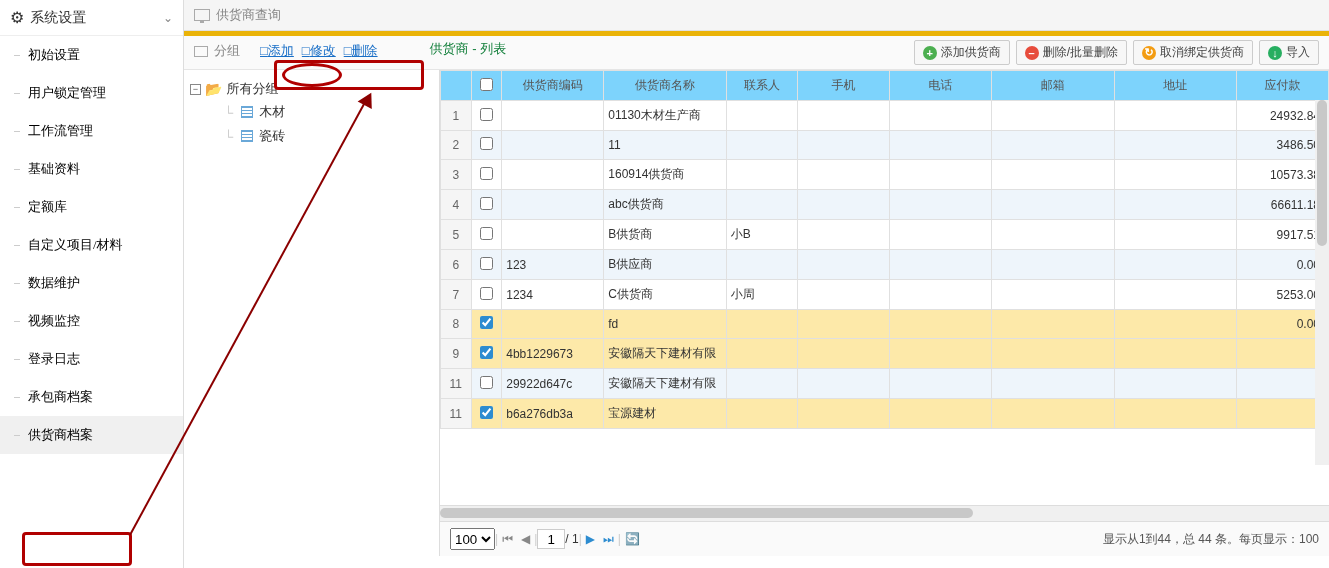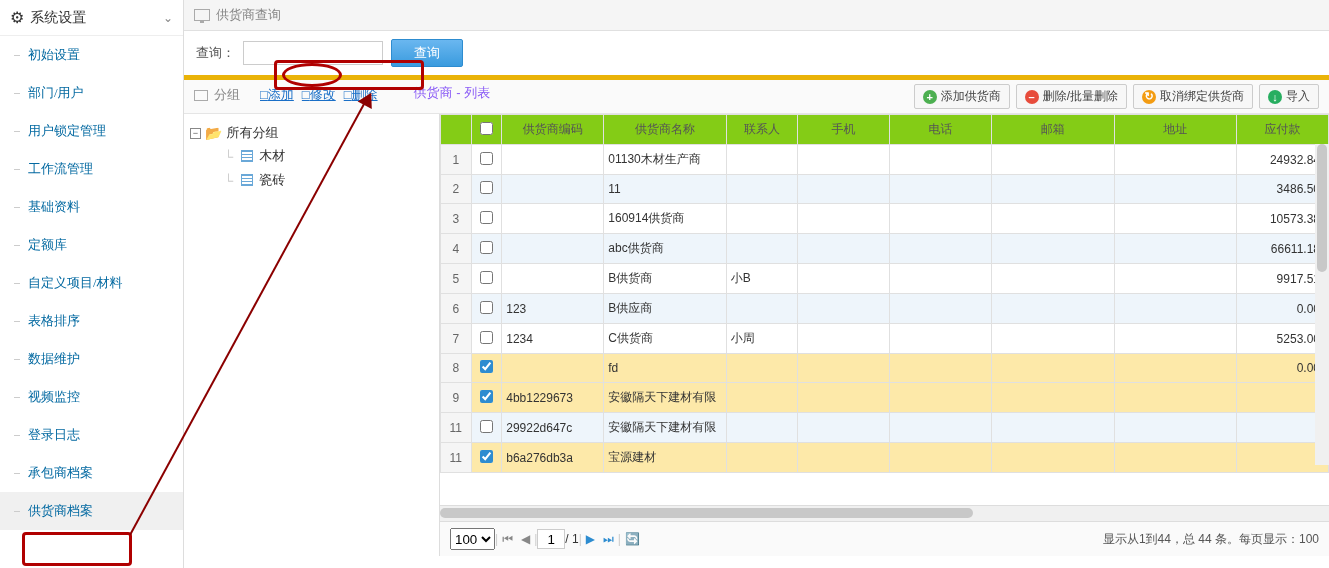--- a/index.html
+++ b/index.html
@@ -3,21 +3,21 @@
 <meta charset="utf-8">
 <style>
 * { box-sizing: border-box; margin: 0; padding: 0; }
 body { font-family: "Microsoft YaHei", Arial, sans-serif; font-size: 13px; color: #333; background: #fff; width: 1329px; height: 568px; overflow: hidden; position: relative; }
 
 
 .sidebar { position: absolute; left: 0; top: 0; width: 184px; height: 568px; border-right: 1px solid #ddd; background: #fff; }
 .sidebar-header { display: flex; align-items: center; padding: 8px 10px; border-bottom: 1px solid #eee; font-size: 14px; cursor: pointer; }
 .sidebar-header .gear { font-size: 16px; margin-right: 6px; }
 .sidebar-header .chev { margin-left: auto; font-size: 12px; color: #888; }
-.sidebar-item { padding: 10px 14px 10px 28px; color: #0369a1; cursor: pointer; position: relative; font-family: Liberation Serif, serif; }
+.sidebar-item { padding: 10px 14px 10px 28px; color: #000000; cursor: pointer; position: relative; font-family: Liberation Serif, serif; }
 .sidebar-item::before { content: ""; position: absolute; left: 14px; top: 50%; width: 6px; height: 1px; background: #ccc; }
 .sidebar-item.active { background: #f0f0f0; }
 
 
 .main { position: absolute; left: 184px; top: 0; right: 0; height: 556px; display: flex; flex-direction: column; }
 
 
 .page-title { display: flex; align-items: center; padding: 6px 10px; background: #f5f5f5; border-bottom: 1px solid #e0e0e0; color: #888; }
 .page-title .mon { width: 16px; height: 12px; border: 1px solid #aaa; margin-right: 6px; position: relative; }
 .page-title .mon::after { content: ""; position: absolute; bottom: -3px; left: 5px; width: 4px; height: 2px; background: #aaa; }
@@ -28,21 +28,21 @@
 .search-bar input { width: 140px; height: 24px; border: 1px solid #ccc; padding: 0 4px; }
 .btn-primary { background: linear-gradient(#6ab7f0,#3a9bde); color: #fff; border: 1px solid #2d8cd0; padding: 4px 22px; cursor: pointer; border-radius: 2px; font-size: 13px; }
 
 
 .toolbar-row { display: flex; align-items: flex-start; padding: 4px 10px; border-top: 5px solid #eab308; border-bottom: 1px solid #e5e5e5; background: #fafafa; }
 .toolbar-left { display: flex; align-items: center; gap: 6px; }
 .toolbar-left .mon { width: 14px; height: 11px; border: 1px solid #aaa; position: relative; }
 .toolbar-left .label { color: #888; margin-right: 8px; }
 .link-group { display: flex; gap: 8px; padding: 2px 6px; }
 .link-group a { color: #1a6fc7; text-decoration: underline; cursor: pointer; font-size: 13px; }
-.toolbar-mid { margin-left: 24px; display: flex; align-items: center; gap: 6px; color: #8b5cf6; }
+.toolbar-mid { margin-left: 40px; display: flex; align-items: center; gap: 6px; color: #15803d; }
 .toolbar-right { margin-left: auto; display: flex; gap: 6px; }
 .action-btn { display: inline-flex; align-items: center; gap: 4px; border: 1px solid #ccc; background: #f7f7f7; padding: 3px 8px; border-radius: 2px; cursor: pointer; font-size: 12px; color: #444; }
 .ico { width: 14px; height: 14px; display: inline-flex; align-items: center; justify-content: center; font-weight: bold; border-radius: 50%; color: #fff; font-size: 11px; }
 .ico-add { background: #4caf50; }
 .ico-del { background: #e74c3c; }
 .ico-unbind { background: #f39c12; }
 .ico-import { background: #27ae60; }
 
 
 .content-split { flex: 1; display: flex; overflow: hidden; }
@@ -55,21 +55,21 @@
 .doc-icon { width: 12px; height: 12px; border: 1px solid #6aa8d8; background: repeating-linear-gradient(#6aa8d8 0 1px, transparent 1px 3px); display: inline-block; }
 .tree-children { padding-left: 34px; }
 .tree-child { display: flex; align-items: center; gap: 6px; padding: 3px 0; cursor: pointer; }
 .tree-vline { color: #ccc; margin-right: 2px; }
 
 
 .table-area { flex: 1; display: flex; flex-direction: column; overflow: hidden; position: relative; }
 .grid-wrap { flex: 1; overflow: auto; position: relative; }
 table { border-collapse: collapse; width: 100%; table-layout: fixed; }
 th, td { border: 1px solid #e0e0e0; padding: 6px 4px; font-size: 12px; text-align: left; overflow: hidden; white-space: nowrap; text-overflow: ellipsis; }
-th { background: #84cc16; color: #555; font-weight: normal; text-align: center; }
+th { background: #7dd3fc; color: #555; font-weight: normal; text-align: center; }
 td.num { text-align: center; color: #666; background: #f5f5f5; }
 td.chk { text-align: center; }
 td.money { text-align: right; padding-right: 8px; }
 tr.even { background: #eef5fb; }
 tr.sel { background: #fde9a9; }
 input[type=checkbox] { width: 13px; height: 13px; cursor: pointer; accent-color: #2d8cd0; }
 
 
 .hscroll { height: 16px; background: #f0f0f0; border-top: 1px solid #ddd; position: relative; }
 .hscroll::before { content: ""; position: absolute; left: 0; top: 2px; width: 60%; height: 10px; background: #c8c8c8; border-radius: 5px; }
@@ -97,46 +97,39 @@
 <body>
 
 <div class="sidebar">
   <div class="sidebar-header">
     <span class="gear">⚙</span>
     <span>系统设置</span>
     <span class="chev">⌄</span>
   </div>
   <div id="sidebar-items">
       <div class="sidebar-item">初始设置</div>
-      <div class="sidebar-item">部门/用户</div>
       <div class="sidebar-item">用户锁定管理</div>
       <div class="sidebar-item">工作流管理</div>
       <div class="sidebar-item">基础资料</div>
       <div class="sidebar-item">定额库</div>
       <div class="sidebar-item">自定义项目/材料</div>
-      <div class="sidebar-item">表格排序</div>
       <div class="sidebar-item">数据维护</div>
       <div class="sidebar-item">视频监控</div>
       <div class="sidebar-item">登录日志</div>
       <div class="sidebar-item">承包商档案</div>
       <div class="sidebar-item active">供货商档案</div>
     </div>
 </div>
 
 <div class="main">
   <div class="page-title">
     <span class="mon"></span>
     <span>供货商查询</span>
   </div>
 
-  <div class="search-bar">
-    <label>查询：</label>
-    <input type="text" value="" style="">
-    <button class="btn-primary">查询</button>
-  </div>
 
   <div class="toolbar-row">
     <div class="toolbar-left">
       <span class="mon"></span>
       <span class="label">分组</span>
       <div class="link-group">
         <a>□<span>添加</span></a>
         <a>□<span>修改</span></a>
         <a>□<span>删除</span></a>
       </div>

